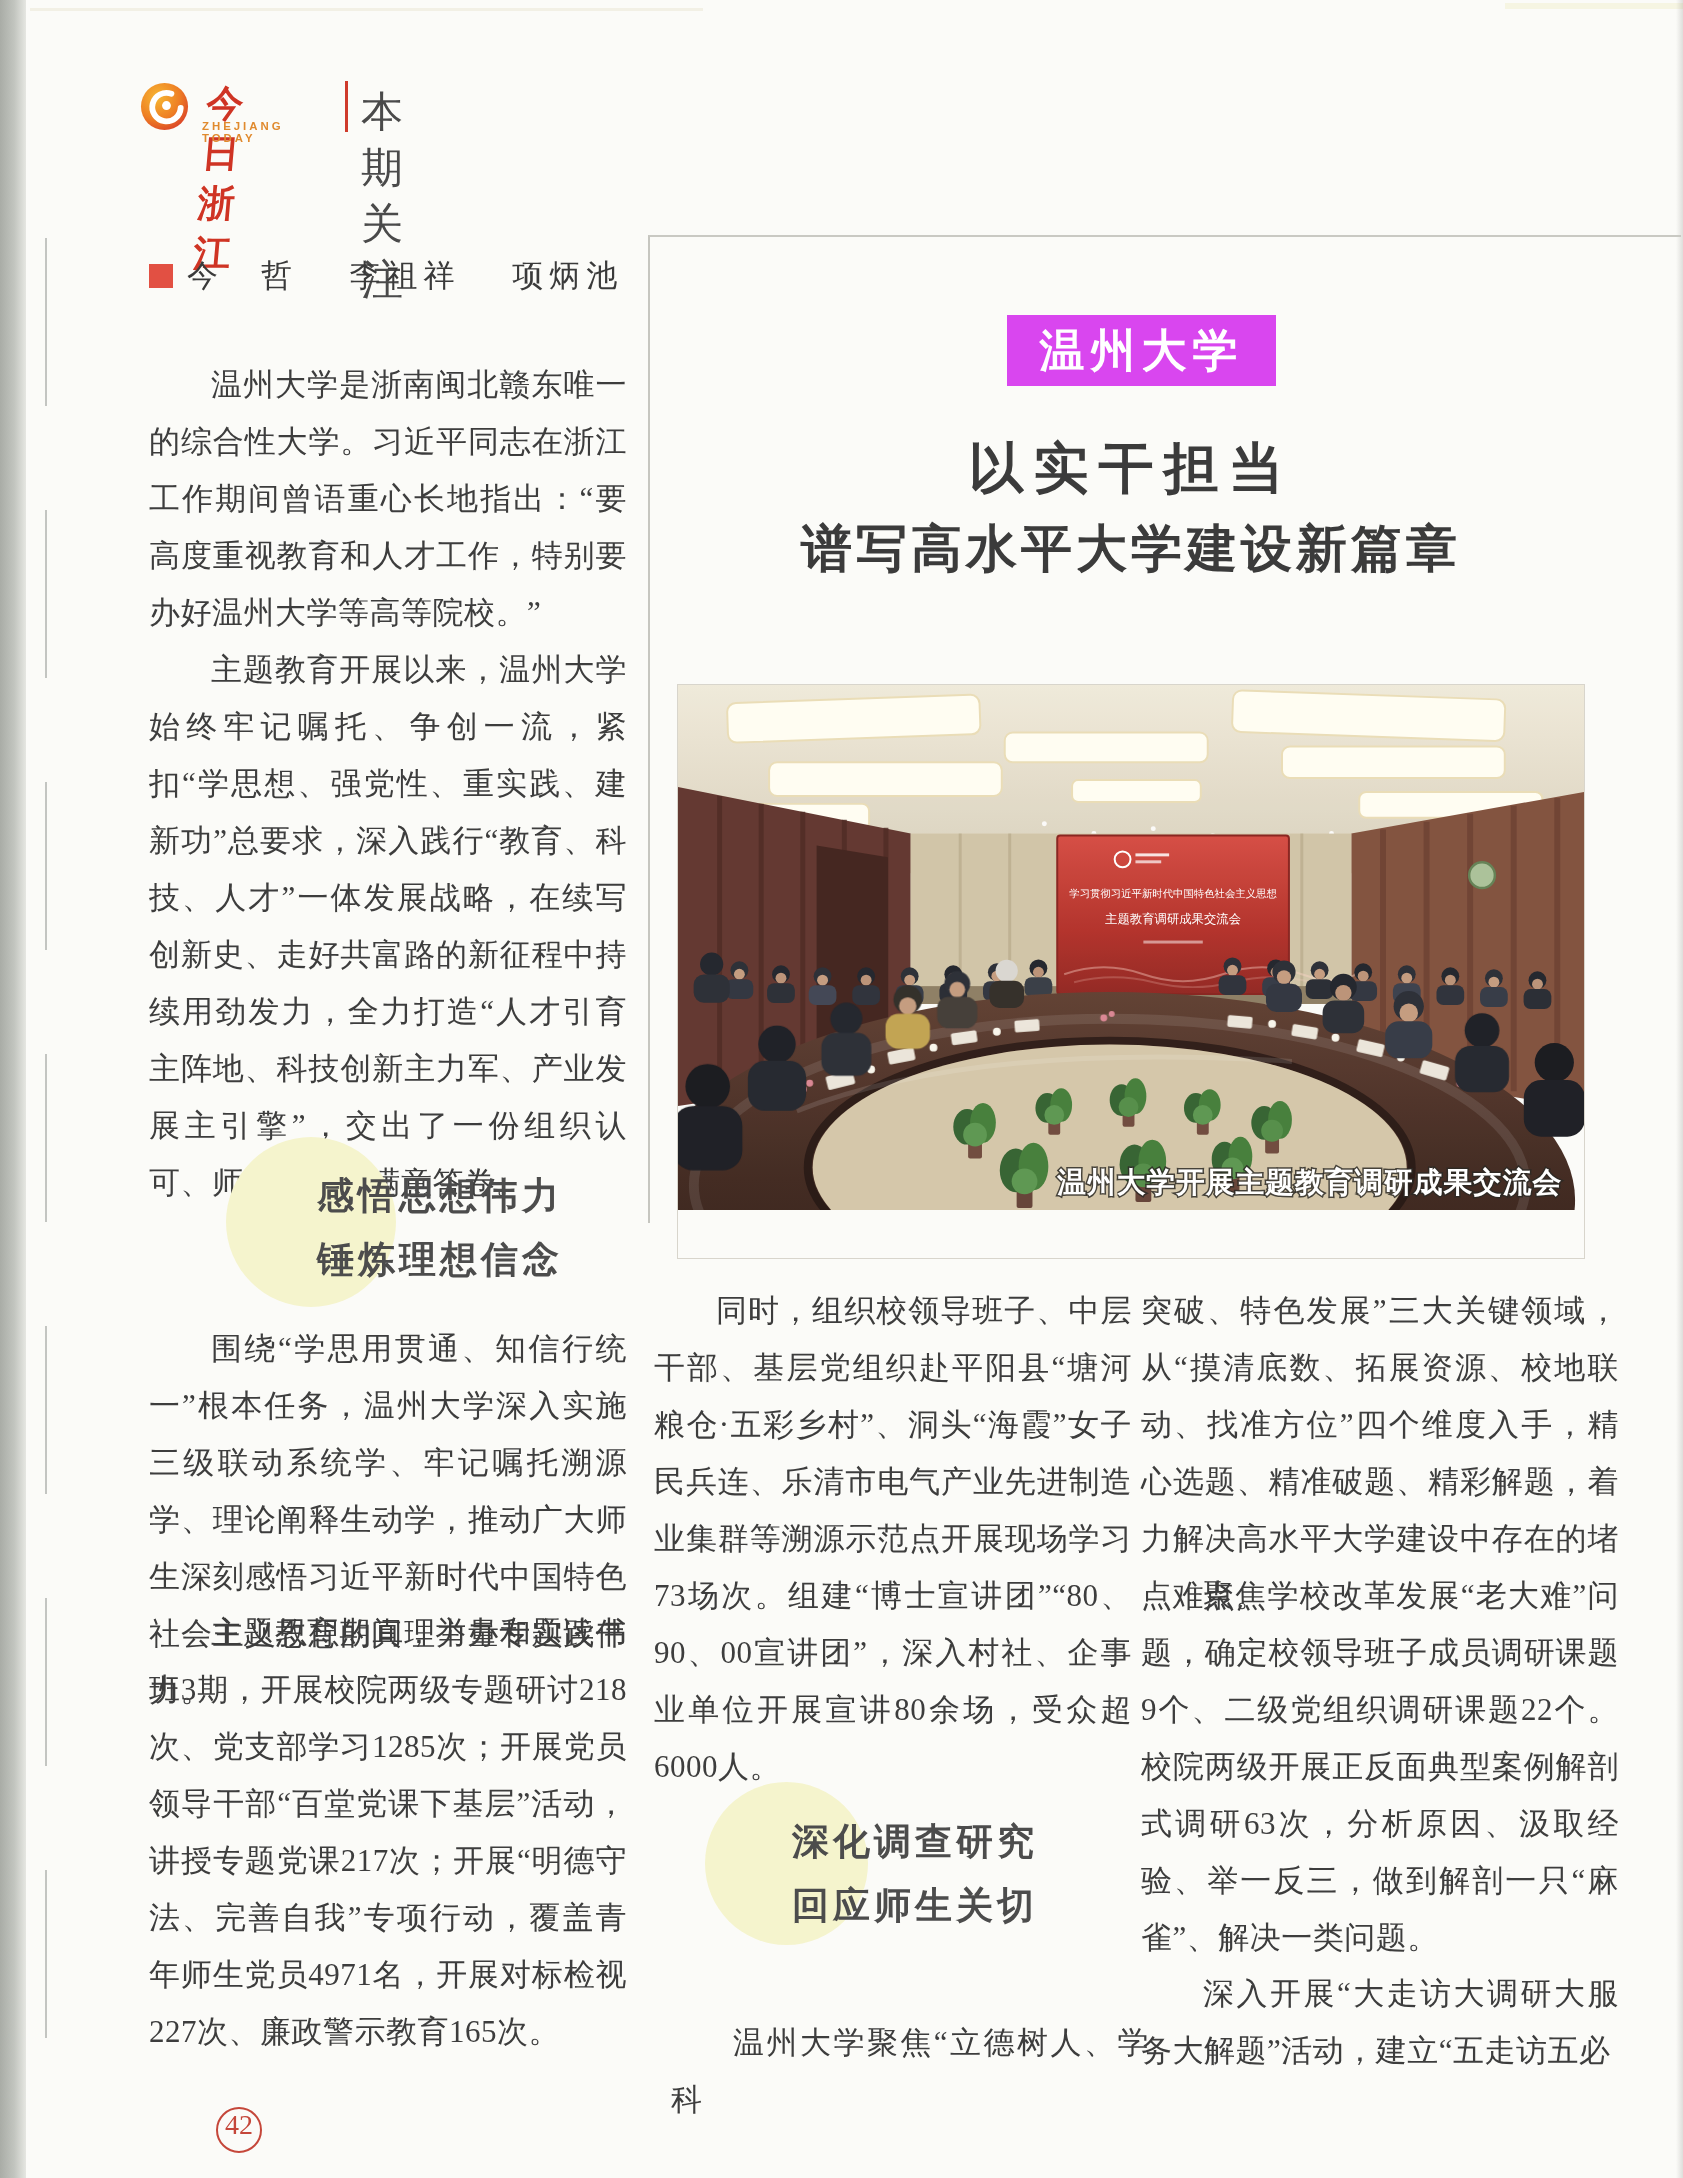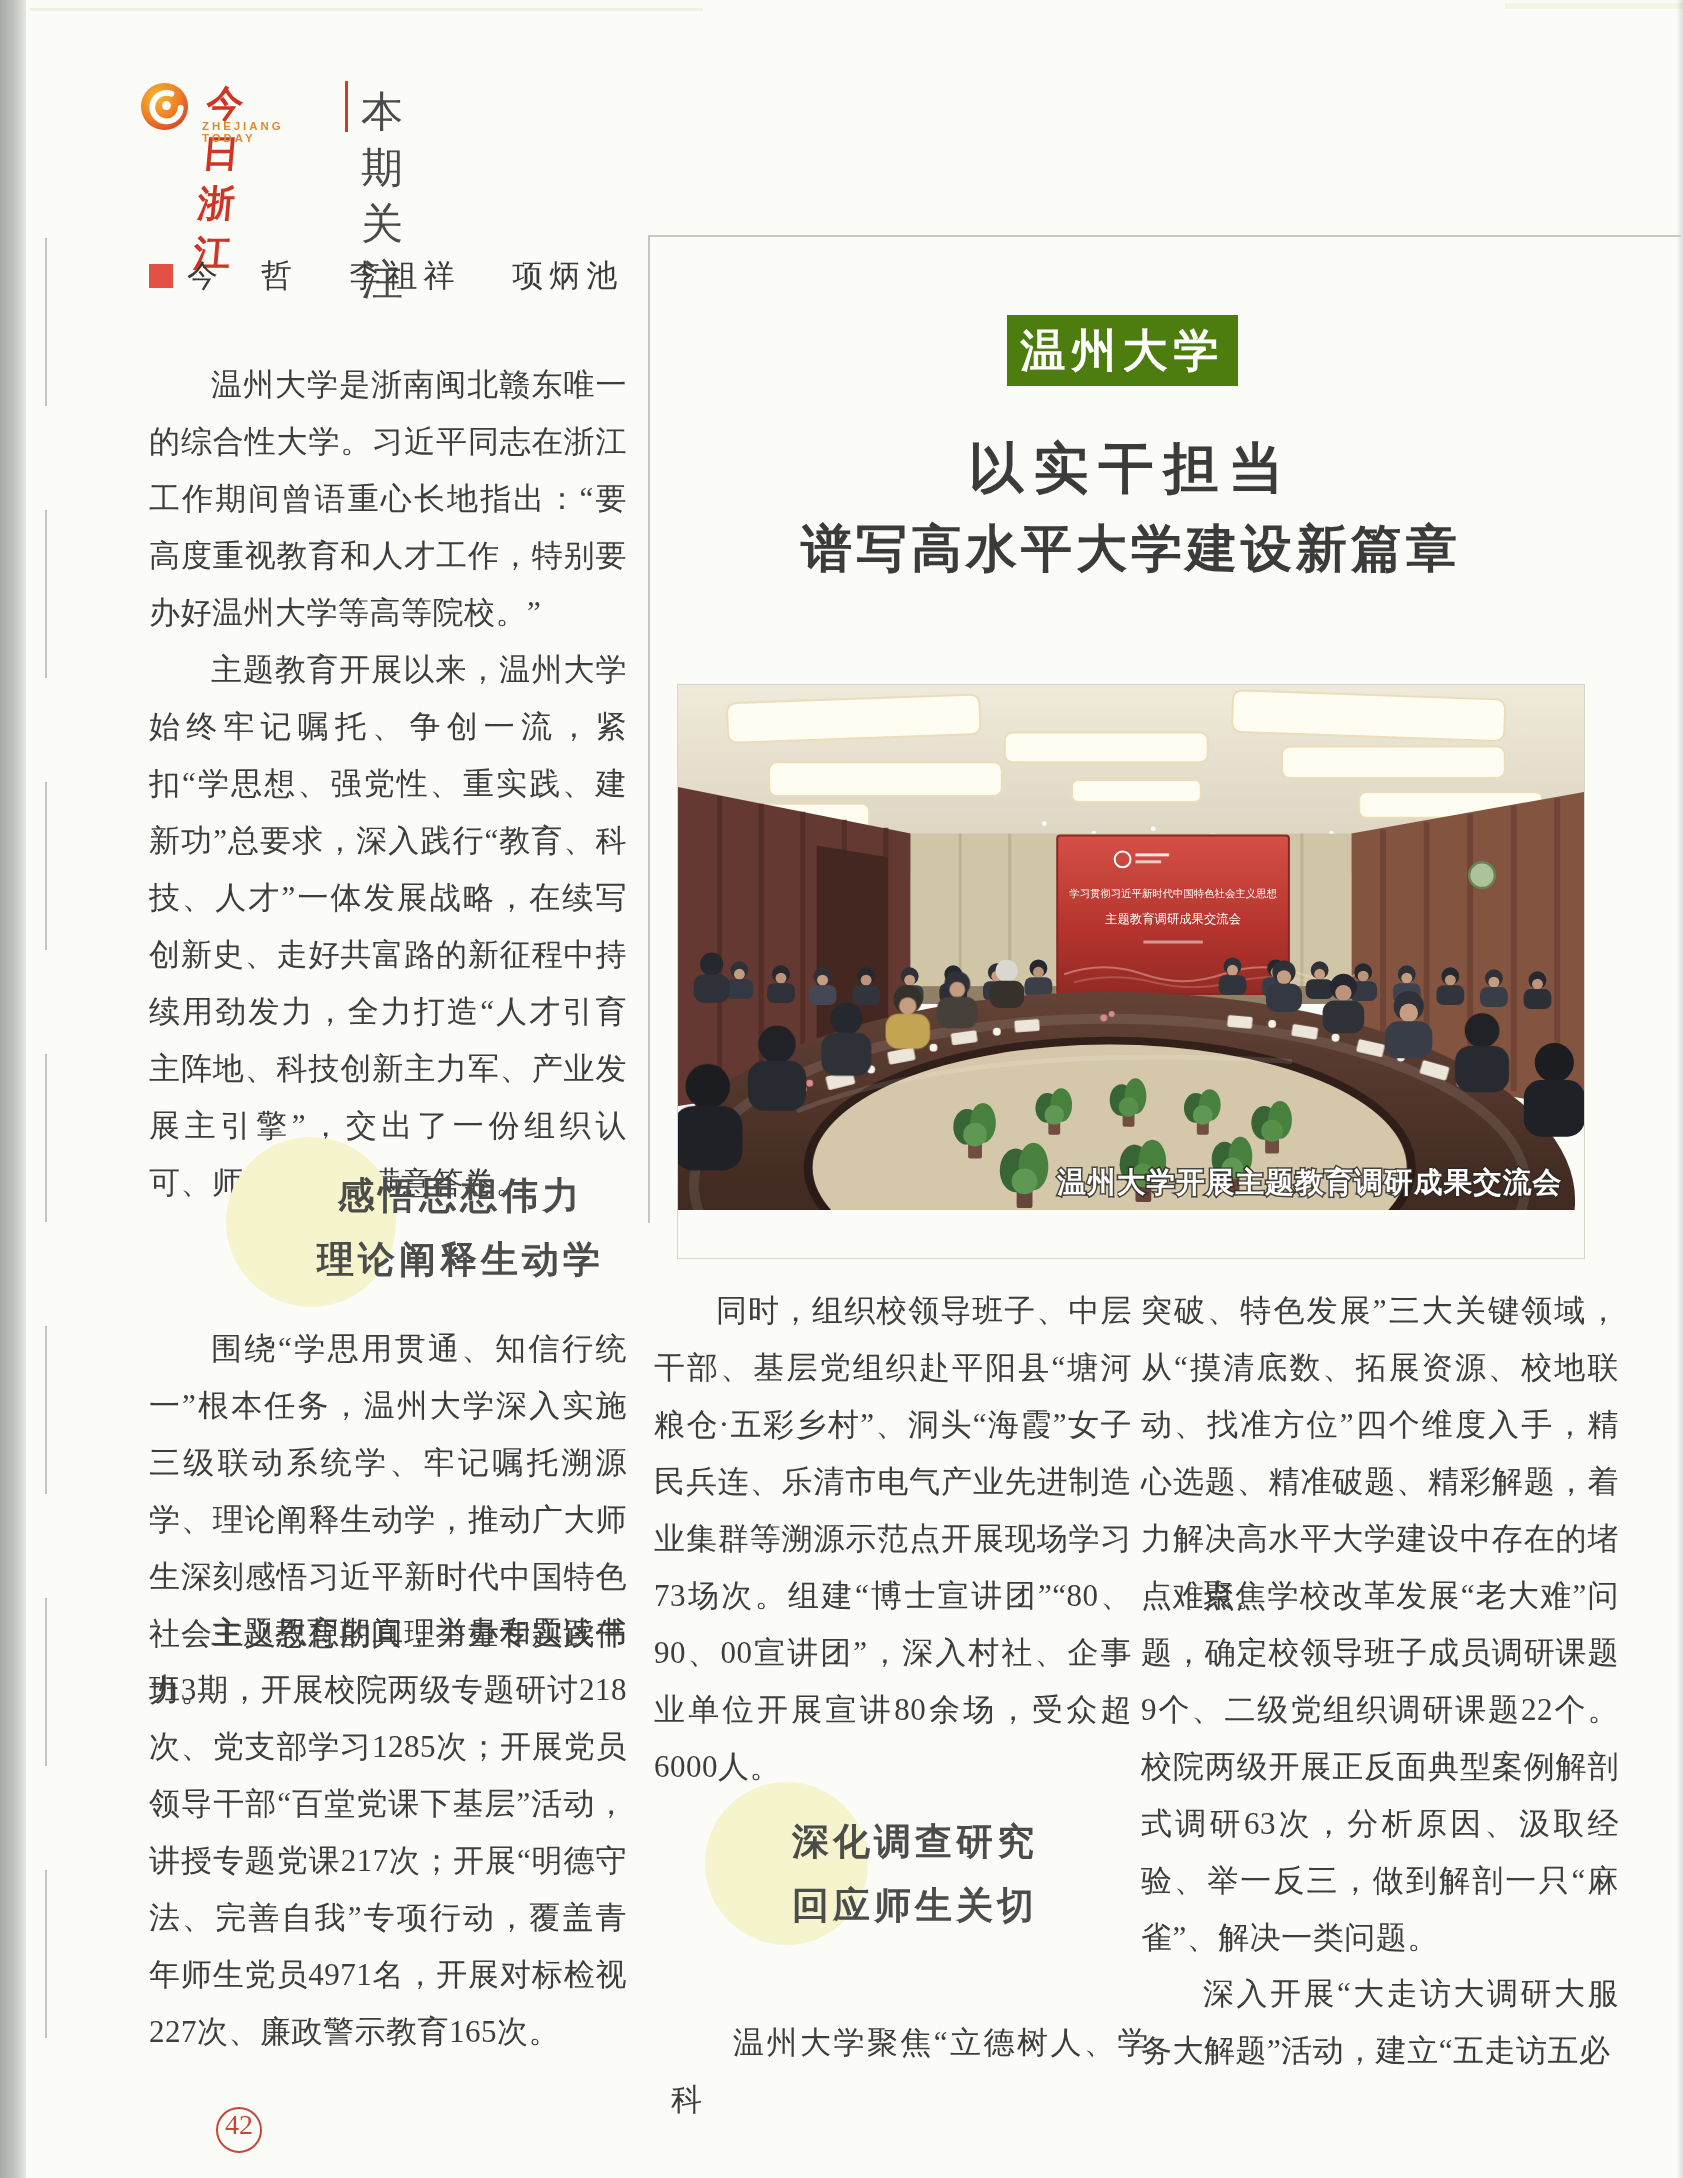--- a/index.html
+++ b/index.html
@@ -32,21 +32,21 @@
   
   .body-text{position:absolute;width:478px;font-size:31px;line-height:57px;text-align:justify;
         color:#3d3d3d;letter-spacing:0.5px;}
   .indent{text-indent:2em;}
   .yellow-circle{position:absolute;border-radius:50%;background:#f5f4cd;}
   .sec-heading{position:absolute;font-family:"Liberation Sans","DejaVu Sans",sans-serif;font-weight:bold;
         font-size:37px;line-height:64px;color:#4c4c4c;letter-spacing:4px;white-space:nowrap;text-align:center;}
   
   .panel-frame{position:absolute;left:648px;top:235px;width:1031px;height:986px;
         border-left:2px solid #c6c6c0;border-top:2px solid #c9c9c3;}
-  .badge{position:absolute;left:1007px;top:315px;width:231px;height:71px;background:#4d7c0f;
+  .badge{position:absolute;left:1007px;top:315px;width:269px;height:71px;background:#d946ef;
         display:flex;align-items:center;justify-content:center;}
   .badge-text{color:#fff;font-size:45px;font-weight:bold;letter-spacing:6px;
         font-family:"Liberation Sans","DejaVu Sans",sans-serif;}
   .feature-title{position:absolute;left:678px;width:906px;text-align:center;font-weight:bold;color:#3b3b3b;
         font-family:"Liberation Serif","DejaVu Serif",serif;}
   .feature-title.l1{top:432px;font-size:55px;letter-spacing:10px;}
   .feature-title.l2{top:515px;font-size:51px;letter-spacing:4px;}
   .photo-wrap{position:absolute;left:678px;top:685px;width:906px;height:573px;box-shadow:0 0 0 1px #d8d5cc;}
   
   .page-num{position:absolute;left:216px;top:2107px;width:42px;height:42px;border:2.5px solid #c5473a;
@@ -87,21 +87,21 @@
     <span class="author-square"></span>
     <span class="author-names">今　哲　 李祖祥 　项炳池</span>
   </div>
 
   <p class="body-text indent" style="left:149px;top:356px;margin:0">温州大学是浙南闽北赣东唯一的综合性大学。习近平同志在浙江工作期间曾语重心长地指出：“要高度重视教育和人才工作，特别要办好温州大学等高等院校。”</p>
   <p class="body-text indent" style="left:149px;top:641px;margin:0">主题教育开展以来，温州大学始终牢记嘱托、争创一流，紧扣“学思想、强党性、重实践、建新功”总要求，深入践行“教育、科技、人才”一体发展战略，在续写创新史、走好共富路的新征程中持续用劲发力，全力打造“人才引育主阵地、科技创新主力军、产业发展主引擎”，交出了一份组织认可、师生点赞的满意答卷。</p>
 
   <div class="yellow-circle" style="left:226px;top:1137px;width:170px;height:170px"></div>
   <div class="sec-heading" style="left:317px;top:1164px">
     <div>感悟思想伟力</div>
-    <div>理论阐释生动学</div>
+    <div>锤炼理想信念</div>
   </div>
 
   <p class="body-text indent" style="left:149px;top:1320px;margin:0">围绕“学思用贯通、知信行统一”根本任务，温州大学深入实施三级联动系统学、牢记嘱托溯源学、理论阐释生动学，推动广大师生深刻感悟习近平新时代中国特色社会主义思想的真理力量和实践伟力。</p>
   <p class="body-text indent" style="left:149px;top:1604px;margin:0">主题教育期间，举办专题读书班3期，开展校院两级专题研讨218次、党支部学习1285次；开展党员领导干部“百堂党课下基层”活动，讲授专题党课217次；开展“明德守法、完善自我”专项行动，覆盖青年师生党员4971名，开展对标检视227次、廉政警示教育165次。</p>
 
   <div class="panel-frame"></div>
   <div class="badge">
     <span class="badge-text">温州大学</span>
   </div>
   <div class="feature-title l1">以实干担当</div>

